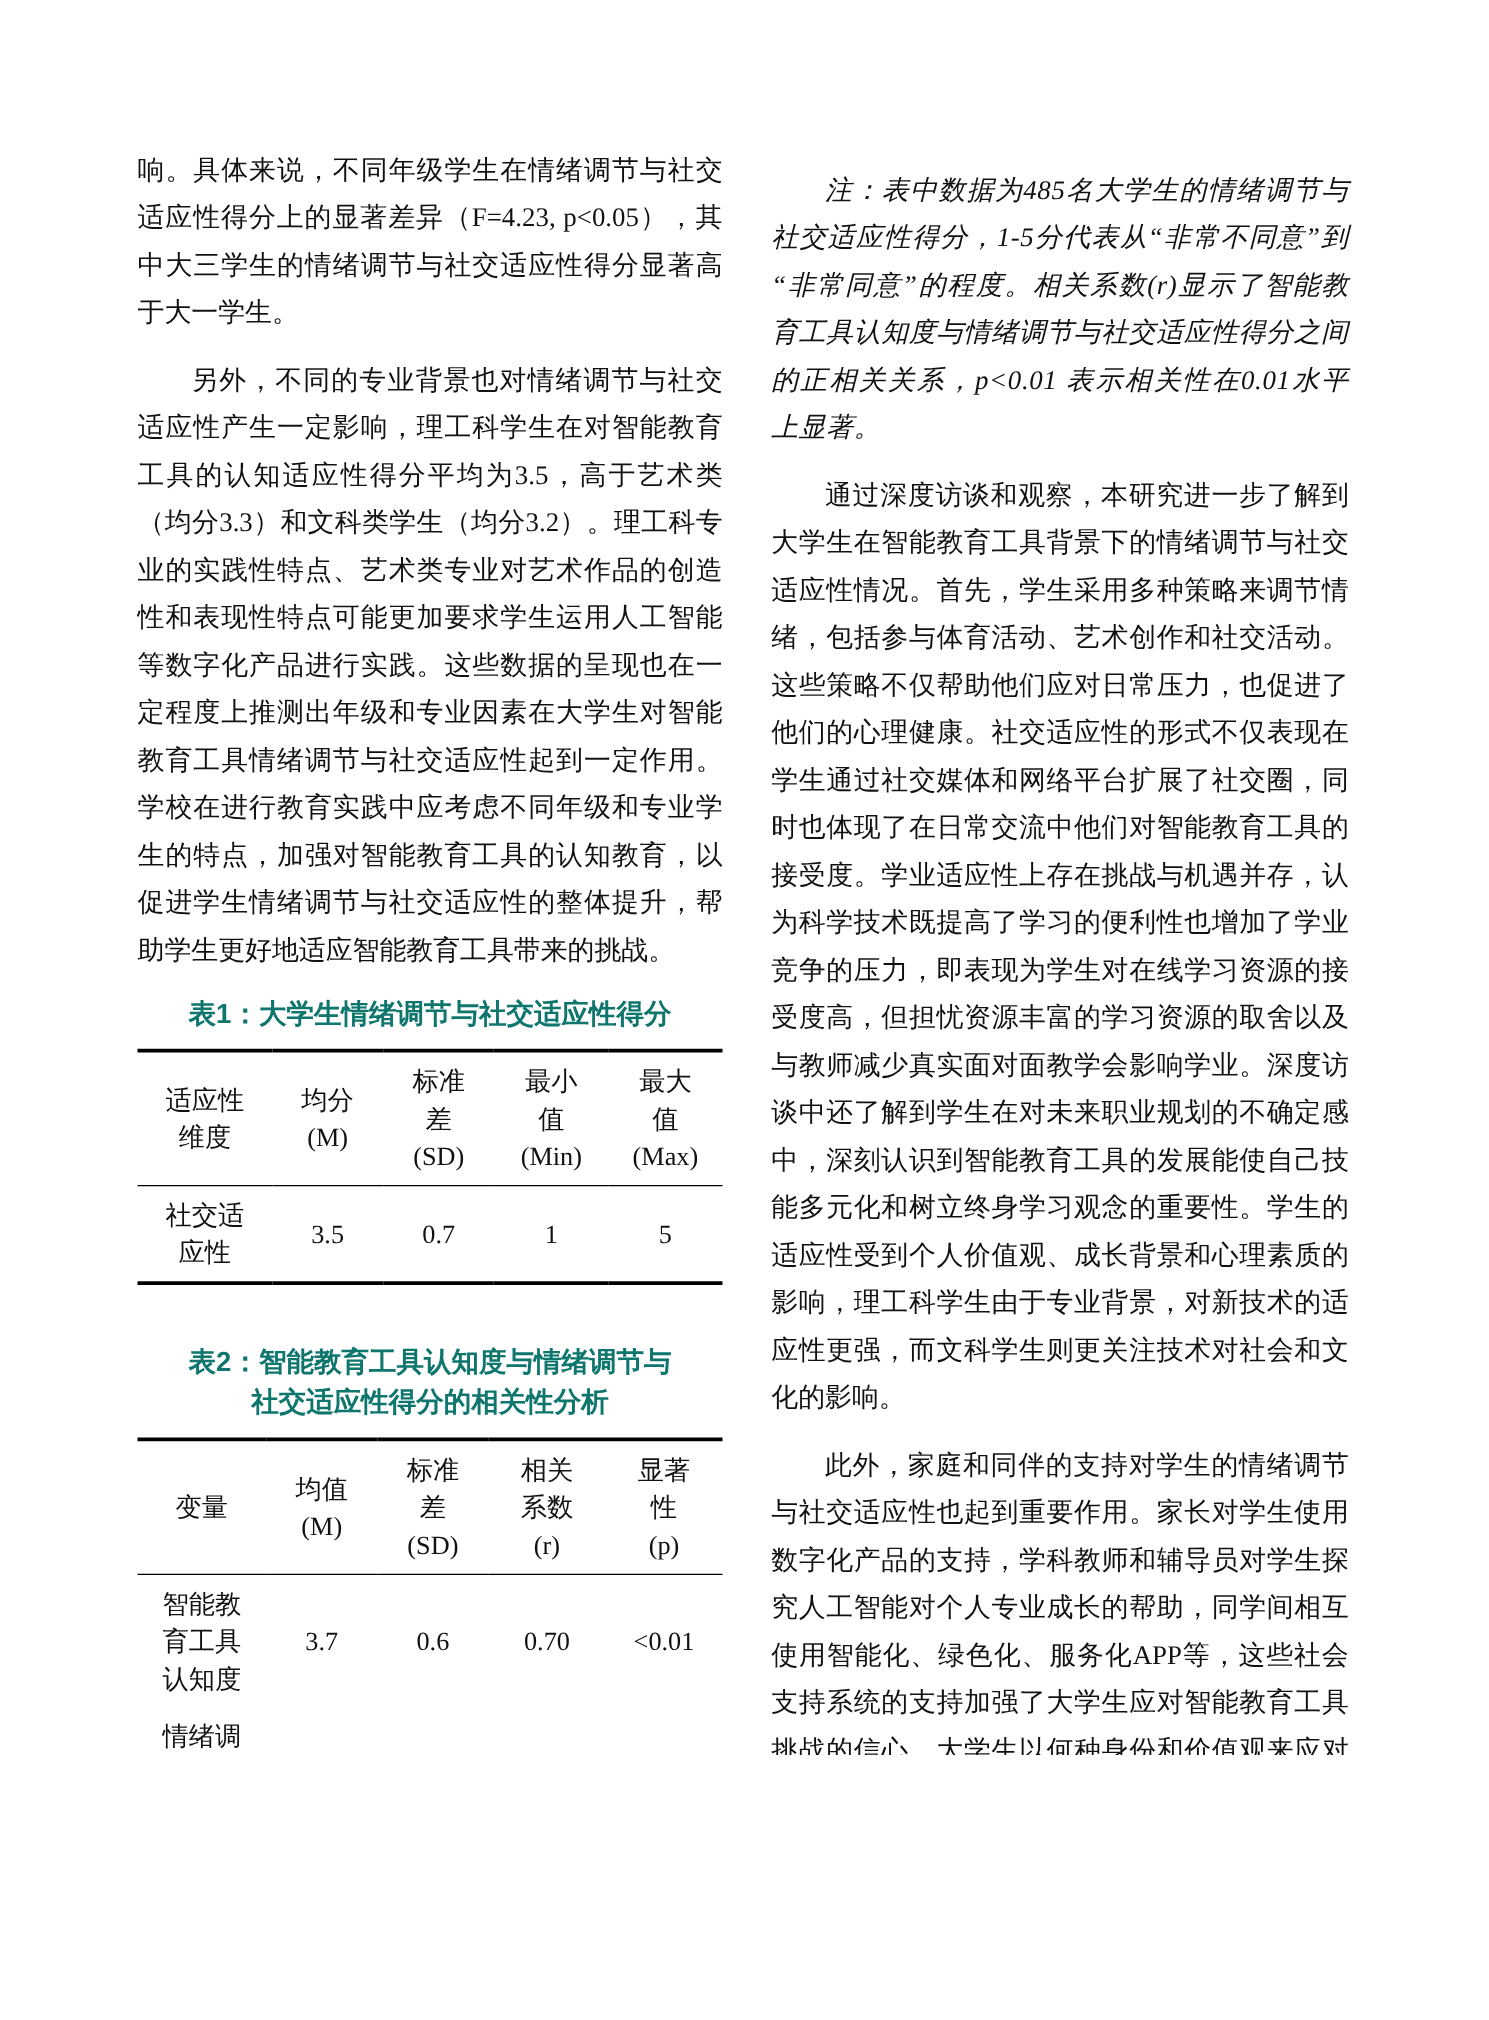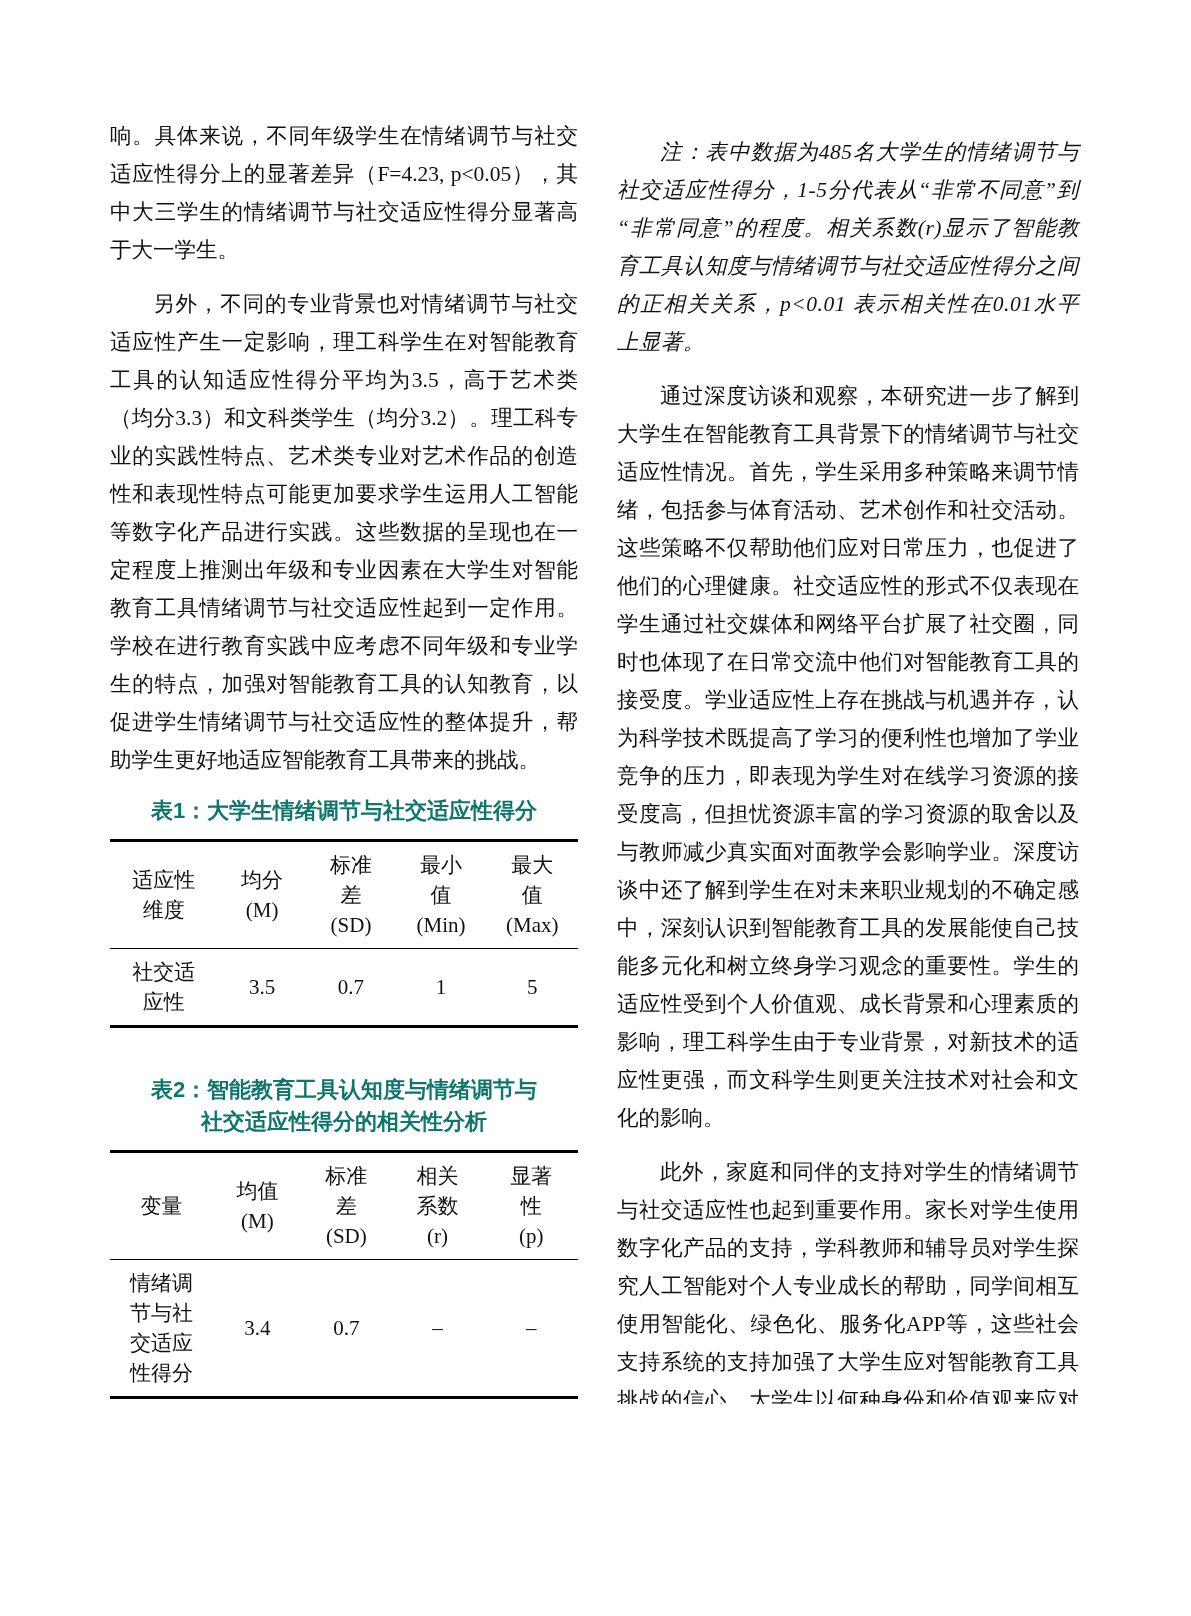--- a/index.html
+++ b/index.html
@@ -140,20 +140,29 @@
           <th>相关
 系数
 (r)</th>
           <th>显著
 性
 (p)</th>
         </tr>
       </thead>
       <tbody>
         <tr>
+          <td>智能教
+育工具
+认知度</td>
+          <td>3.7</td>
+          <td>0.6</td>
+          <td>0.70</td>
+          <td>&lt;0.01</td>
+        </tr>
+        <tr>
           <td>情绪调
 节与社
 交适应
 性得分</td>
           <td>3.4</td>
           <td>0.7</td>
           <td>–</td>
           <td>–</td>
         </tr>
       </tbody>

